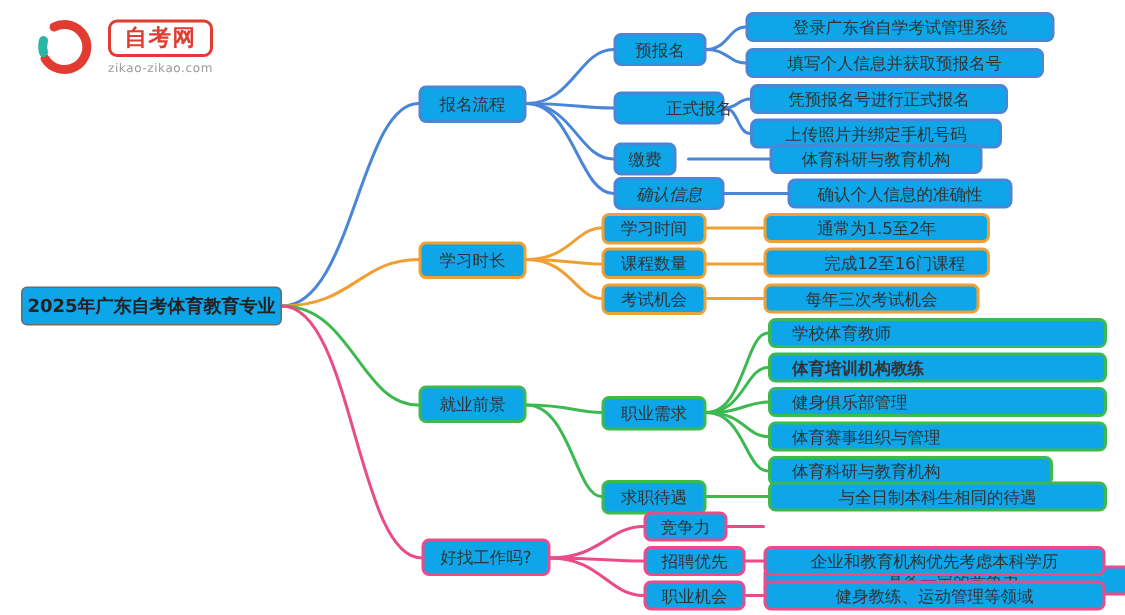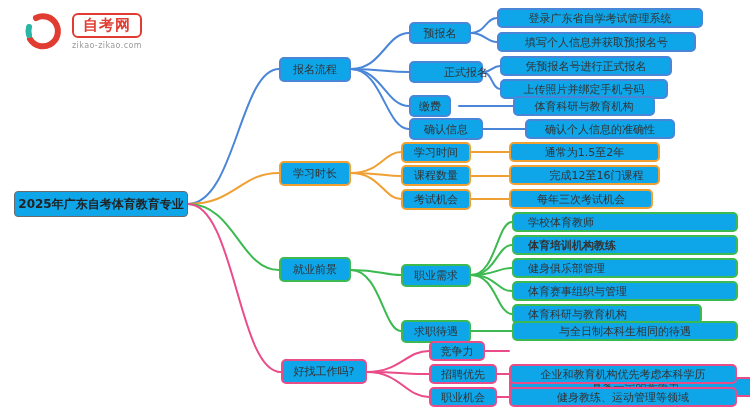--- a/index.html
+++ b/index.html
@@ -110,21 +110,21 @@
 
 <div class="node" style="left: 279px; top: 57px; width: 72px; height: 25px; border-color: rgb(74, 134, 216);">报名流程</div>
 <div class="node" style="left: 409px; top: 22px; width: 62px; height: 22px; border-color: rgb(74, 134, 216);">预报名</div>
 <div class="node" style="left: 497px; top: 8px; width: 206px; height: 20px; border-color: rgb(74, 134, 216);">登录广东省自学考试管理系统</div>
 <div class="node" style="left: 497px; top: 32px; width: 199px; height: 20px; border-color: rgb(74, 134, 216);">填写个人信息并获取预报名号</div>
 <div class="node" style="left: 409px; top: 61px; width: 74px; height: 22px; border-color: rgb(74, 134, 216); padding-left: 44px;">正式报名</div>
 <div class="node" style="left: 500px; top: 56px; width: 172px; height: 20px; border-color: rgb(74, 134, 216);">凭预报名号进行正式报名</div>
 <div class="node" style="left: 500px; top: 79px; width: 168px; height: 20px; border-color: rgb(74, 134, 216);">上传照片并绑定手机号码</div>
 <div class="node" style="left: 409px; top: 95px; width: 42px; height: 22px; border-color: rgb(74, 134, 216);">缴费</div>
 <div class="node" style="left: 513px; top: 96px; width: 142px; height: 20px; border-color: rgb(74, 134, 216);">体育科研与教育机构</div>
-<div class="node" style="left: 409px; top: 118px; width: 74px; height: 22px; border-color: rgb(74, 134, 216);">确认信息</div>
+<div class="node" style="left: 409px; top: 118px; width: 74px; height: 22px; border-color: rgb(74, 134, 216); font-style: italic;">确认信息</div>
 <div class="node" style="left: 525px; top: 119px; width: 150px; height: 20px; border-color: rgb(74, 134, 216);">确认个人信息的准确性</div>
 
 <div class="node" style="left: 279px; top: 161px; width: 72px; height: 25px; border-color: rgb(240, 160, 50);">学习时长</div>
 <div class="node" style="left: 401px; top: 142px; width: 70px; height: 21px; border-color: rgb(240, 160, 50);">学习时间</div>
 <div class="node" style="left: 509px; top: 142px; width: 151px; height: 20px; border-color: rgb(240, 160, 50);">通常为1.5至2年</div>
 <div class="node" style="left: 401px; top: 165px; width: 70px; height: 21px; border-color: rgb(240, 160, 50);">课程数量</div>
 <div class="node" style="left: 509px; top: 165px; width: 151px; height: 20px; border-color: rgb(240, 160, 50); padding-left: 28px;">完成12至16门课程</div>
 <div class="node" style="left: 401px; top: 189px; width: 70px; height: 21px; border-color: rgb(240, 160, 50);">考试机会</div>
 <div class="node" style="left: 509px; top: 189px; width: 144px; height: 20px; border-color: rgb(240, 160, 50);">每年三次考试机会</div>
 

